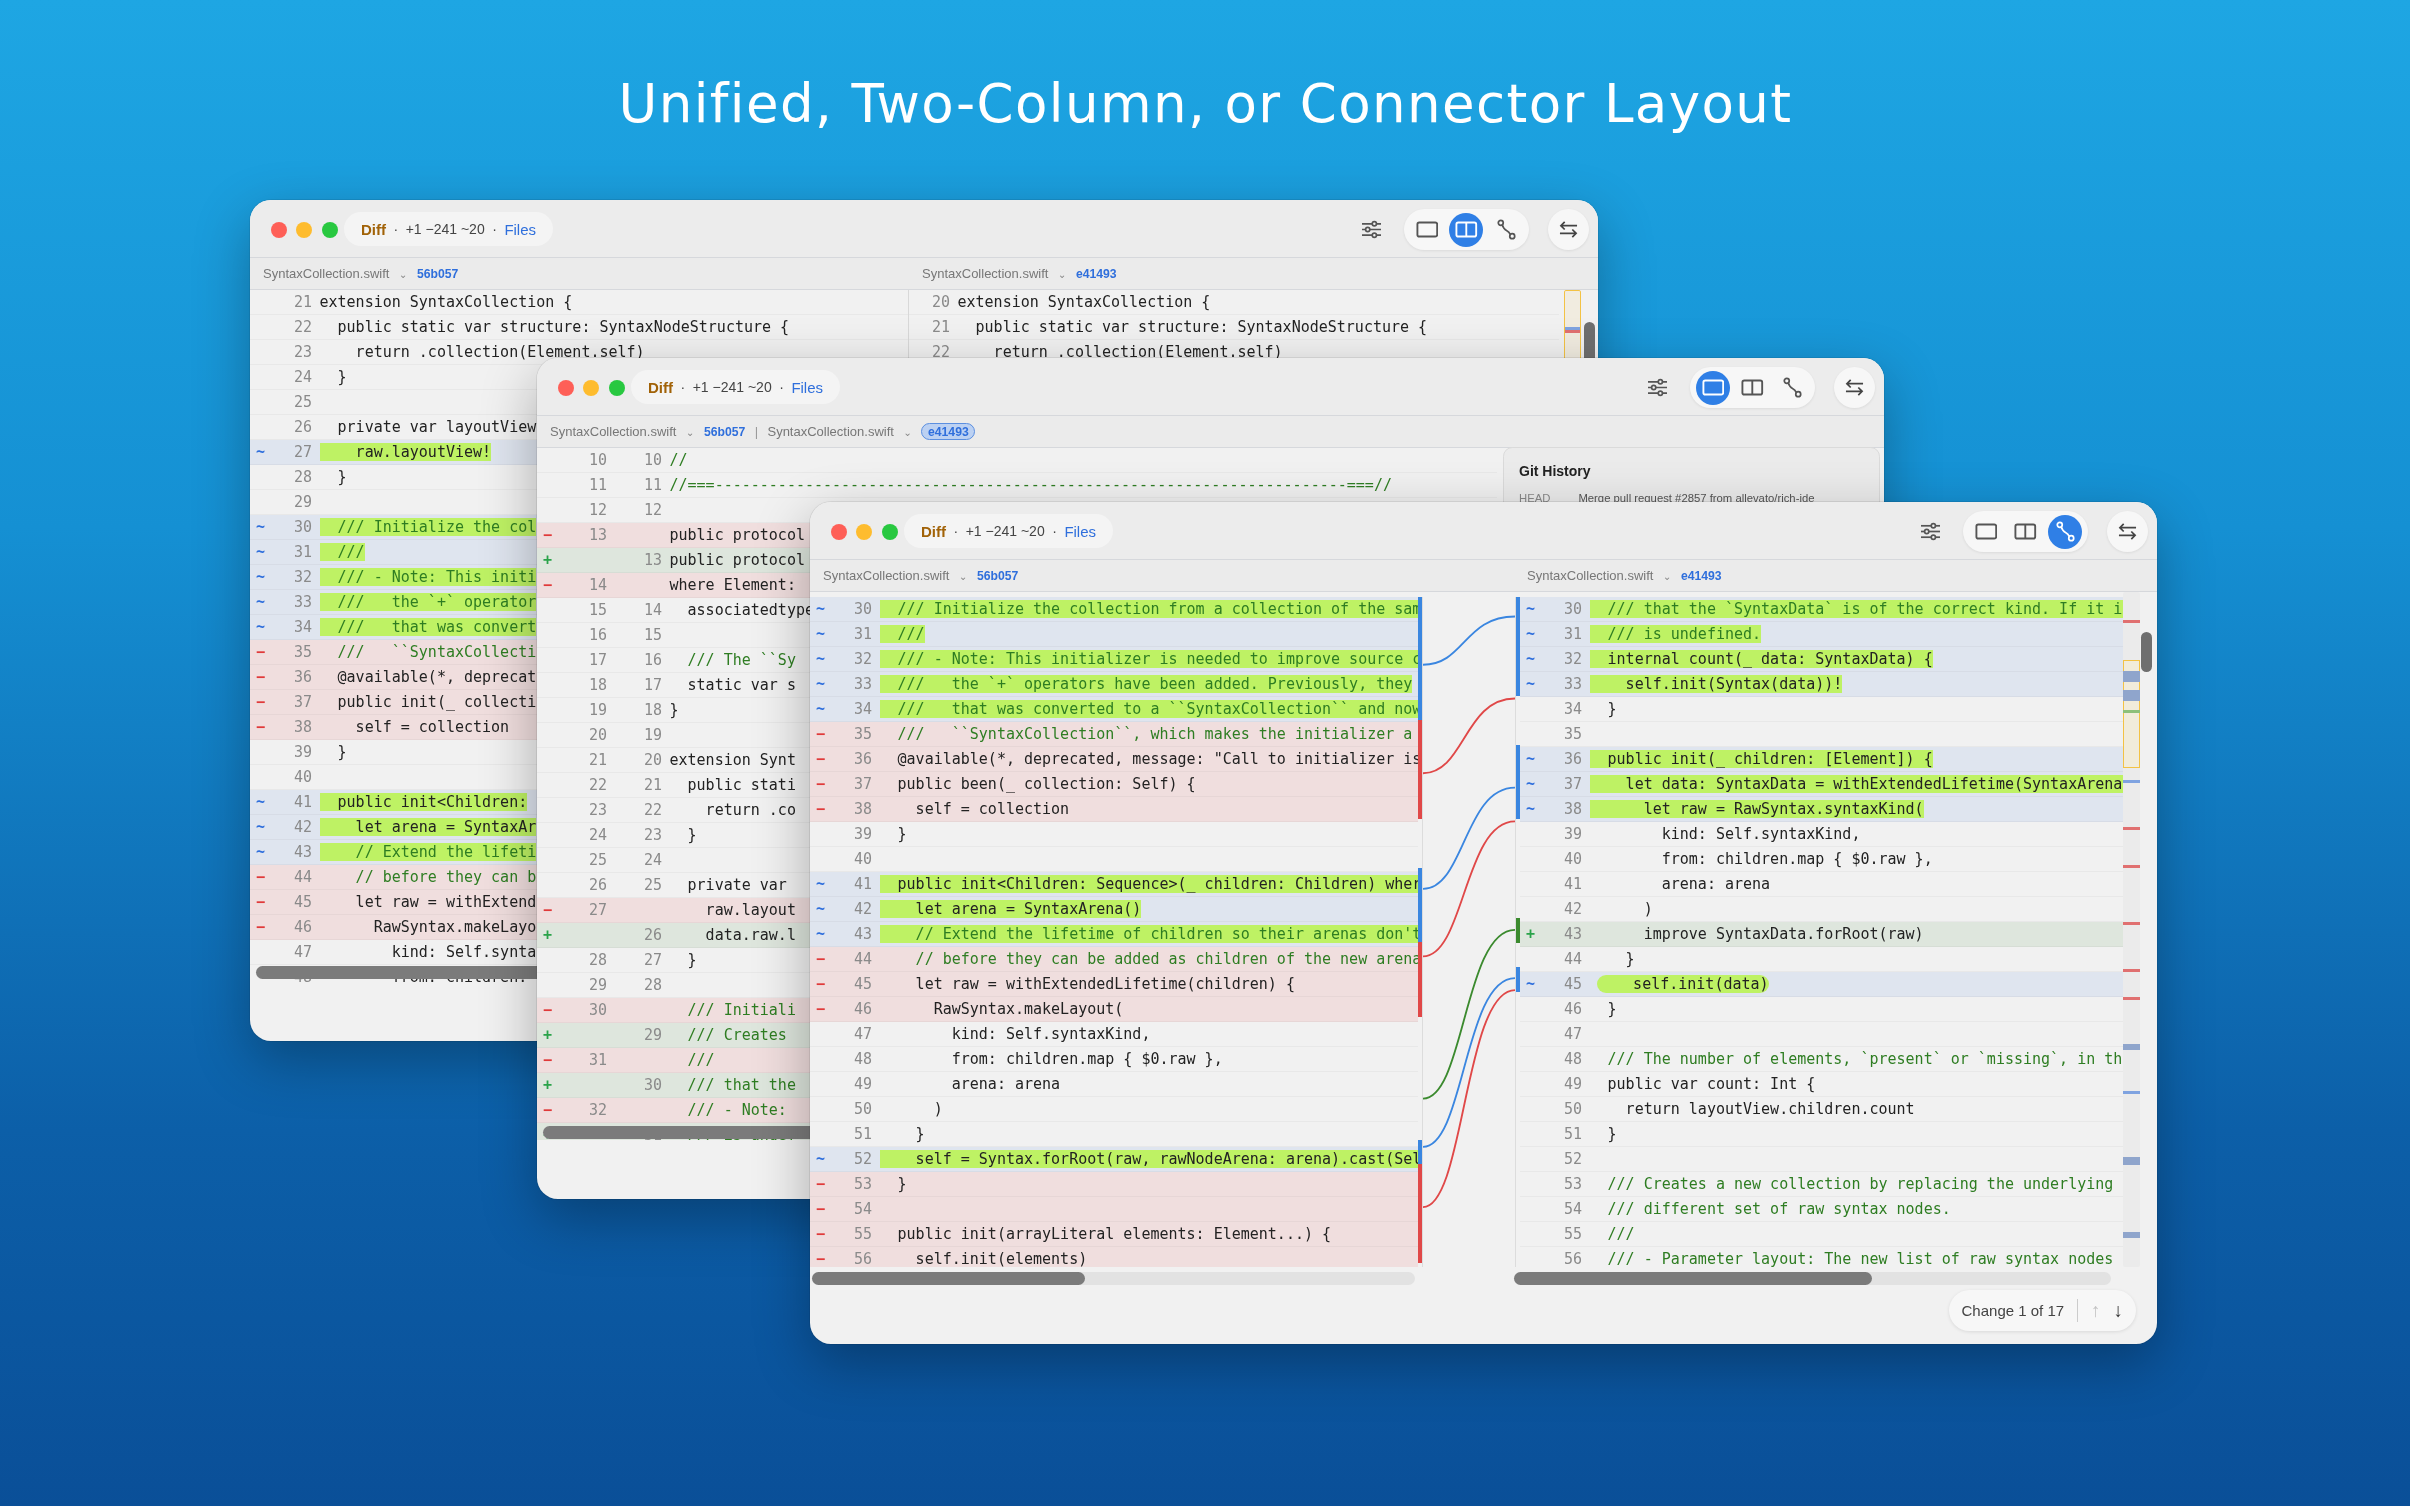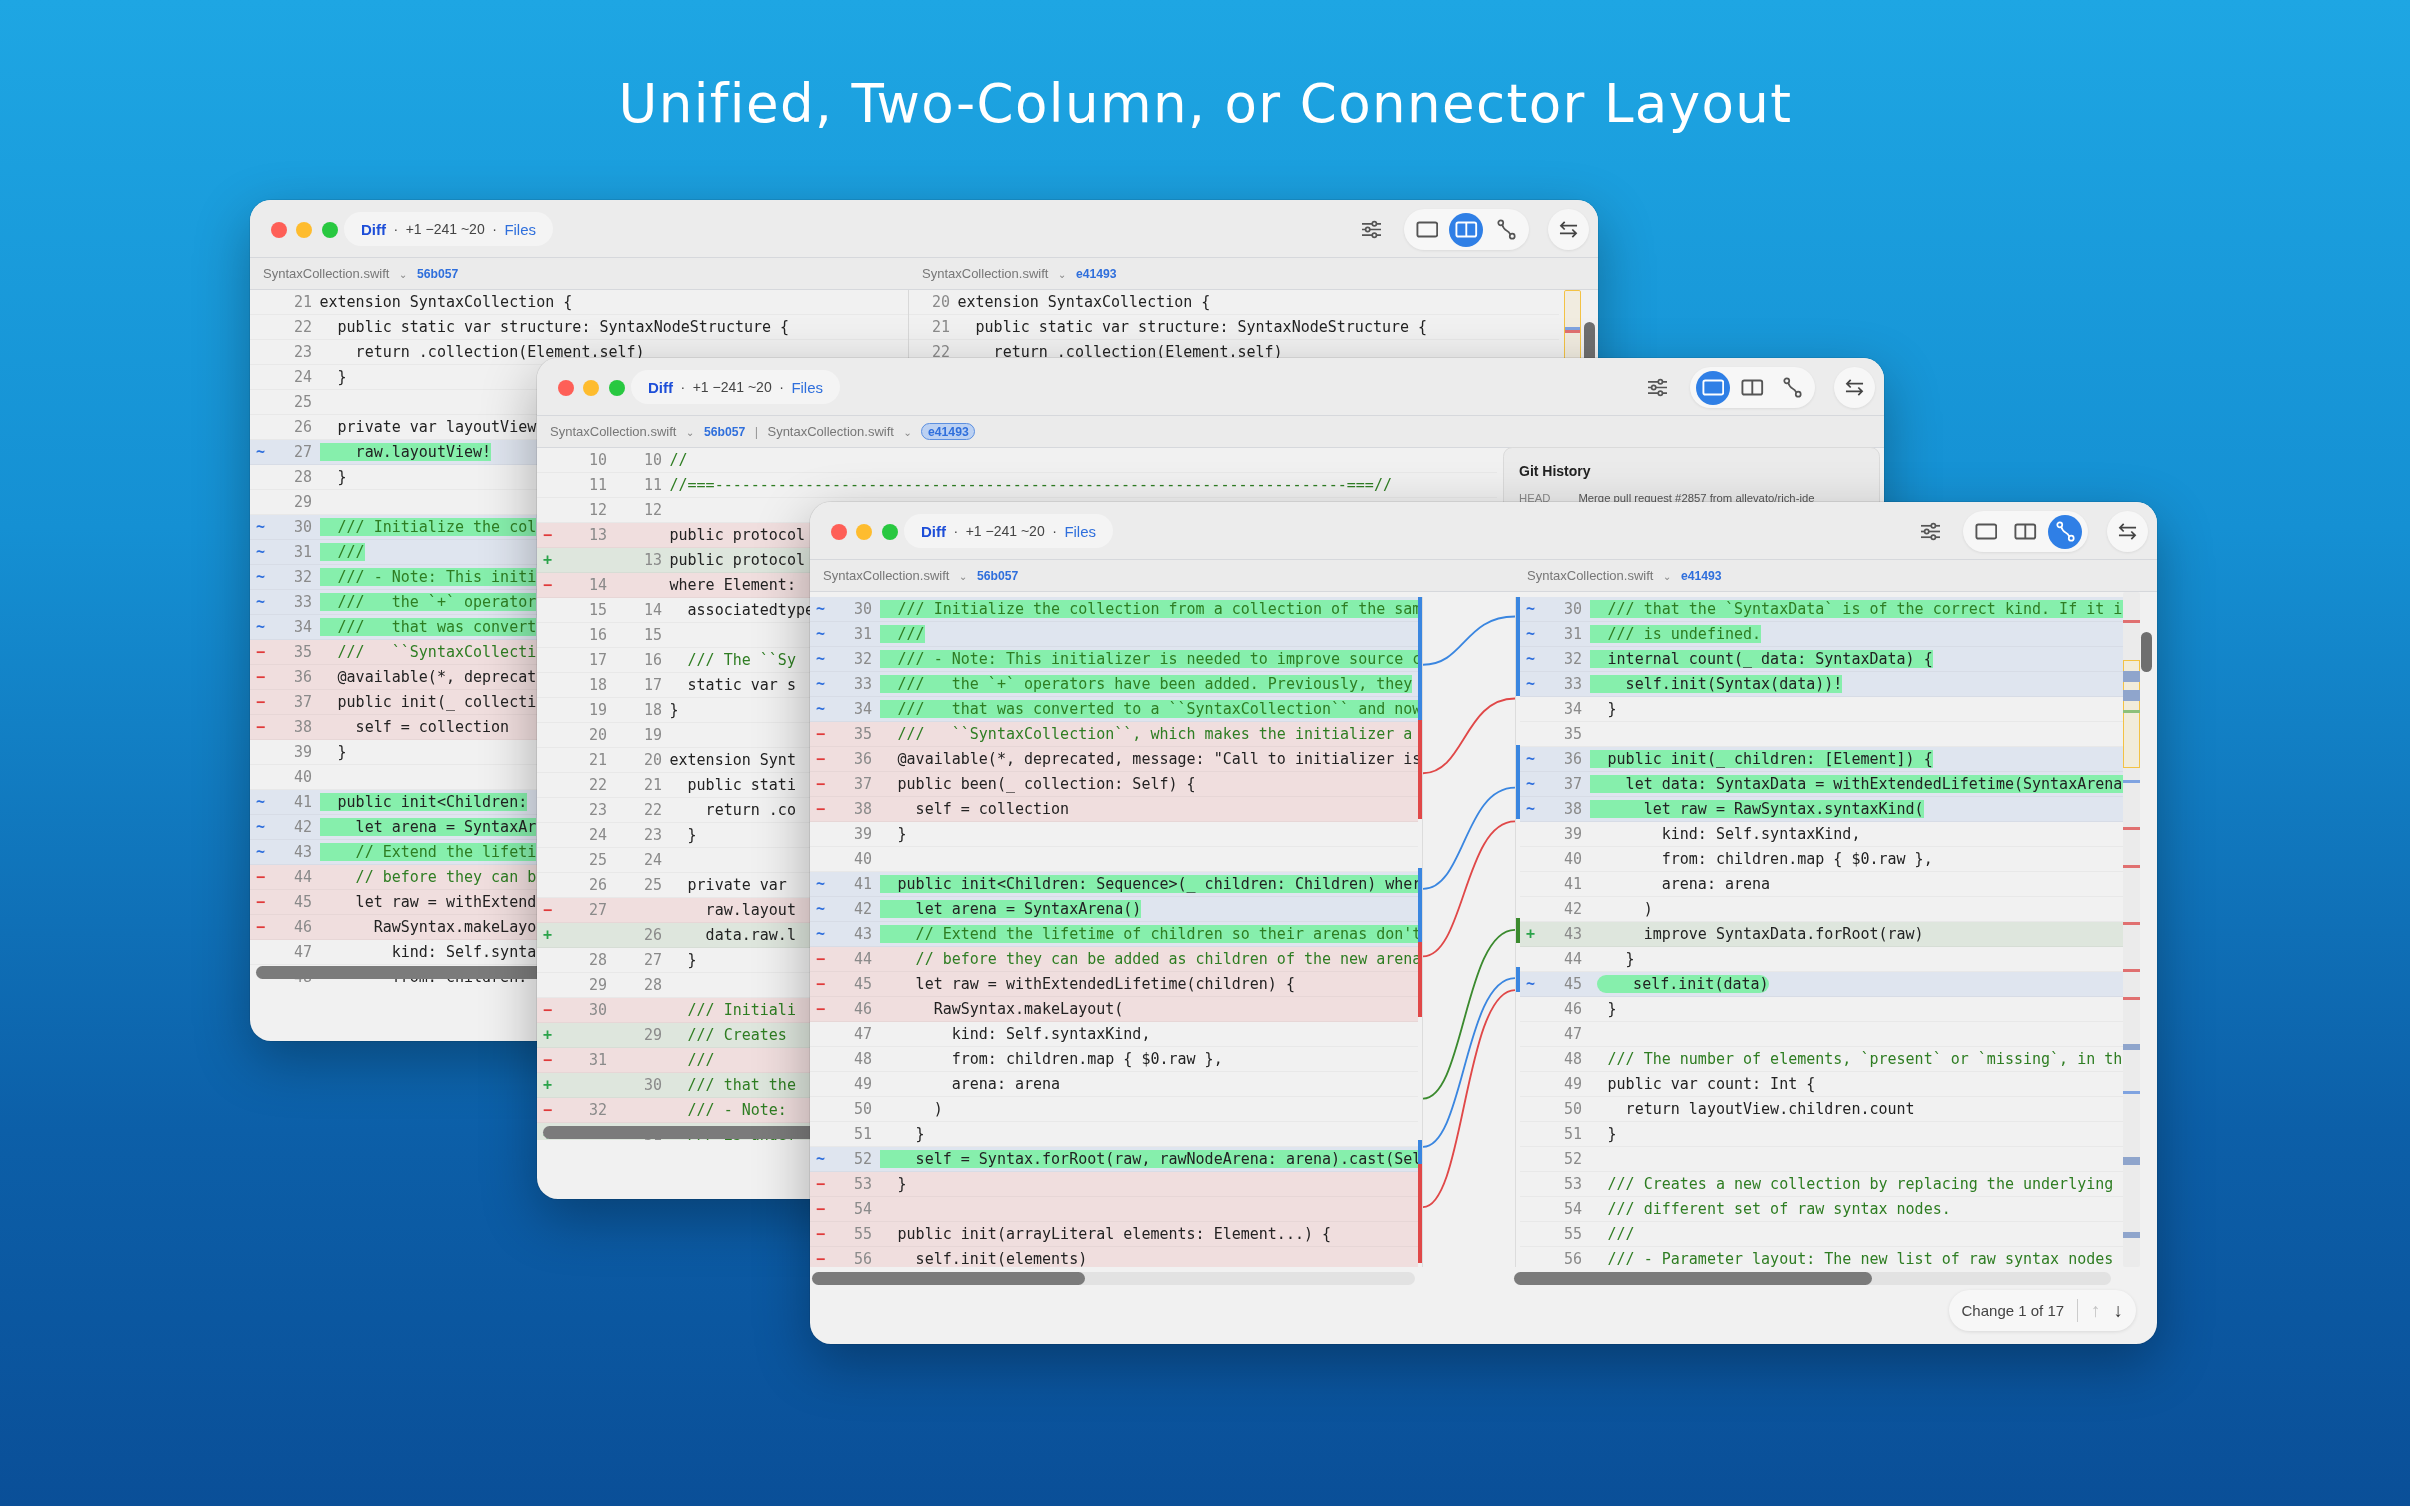--- a/index.html
+++ b/index.html
@@ -15,21 +15,21 @@
   }
   .window {
     position: absolute; background: #f1f1f1; border-radius: 21px; overflow: hidden;
     box-shadow: 0 19px 56px rgba(0,0,0,0.30), 0 0 0 0.9px rgba(0,0,0,0.08);
   }
   .titlebar { position: absolute; left: 0; right: 0; top: 0; height: 58px; background: #ececec; border-bottom: 1.9px solid #d6d8dc; }
   .lights { position: absolute; left: 21px; top: 21.7px; display: flex; gap: 9.4px; }
   .light { width: 16px; height: 16px; border-radius: 50%; }
   .light.red { background: #fe5f57; } .light.yellow { background: #febc2e; } .light.green { background: #28c840; }
   .title-pill { position: absolute; left: 94px; top: 12.2px; height: 34px; padding: 0 17px; border-radius: 17px; background: #f4f4f4; display: flex; align-items: center; gap: 7.5px; font-size: 14px; color: #444; }
-  .title-pill .t-name { font-weight: bold; color: #1d4ed8; font-size: 15px; }
+  .title-pill .t-name { font-weight: bold; color: #a16207; font-size: 15px; }
   .title-pill .t-files { color: #2f6fdc; font-size: 15px; }
   .tools { position: absolute; top: 9.4px; right: 9.4px; display: flex; align-items: center; gap: 19px; }
   .tool-icon { width: 28px; height: 28px; display: flex; align-items: center; justify-content: center; color: #555; }
   .seg { height: 41px; border-radius: 21px; background: #f7f7f7; display: flex; align-items: center; gap: 5.6px; padding: 0 5.6px; box-shadow: 0 0.9px 2.8px rgba(0,0,0,0.08); }
   .seg-btn { width: 34px; height: 34px; border-radius: 17px; display: flex; align-items: center; justify-content: center; color: #555; }
   .seg-btn.active { background: #2f7fe6; color: #fff; }
   .round-btn { width: 41px; height: 41px; border-radius: 21px; background: #f7f7f7; display: flex; align-items: center; justify-content: center; color: #444; box-shadow: 0 0.9px 2.8px rgba(0,0,0,0.08); }
   .filebar { position: absolute; left: 0; right: 0; top: 58px; height: 32px; background: #ebebeb; border-bottom: 1.9px solid #d6d8dc; font-size: 13px; color: #777; display: flex; align-items: center; }
   .fileinfo { display: flex; align-items: center; gap: 9.4px; padding-left: 13px; }
   .fname { color: #777; }
@@ -38,21 +38,21 @@
   .hash.pill { background: #bcd1f2; border: 1.4px solid #5b8fe0; border-radius: 9.4px; padding: 0.9px 5.6px; }
   .sep { color: #999; }
   .code { position: absolute; font-family: "DejaVu Sans Mono", monospace; font-size: 15px; color: #222; overflow: hidden; }
   .line { height: 25px; line-height: 25px; white-space: pre; position: relative; border-bottom: 0.9px solid rgba(0,0,0,0.035); }
   .line.del { background: #f0dede; }
   .line.add { background: #dee6dd; }
   .line.mod { background: #dfe5ef; }
   .gut { display: inline-block; width: 21px; text-align: center; font-weight: bold; }
   .gut.del { color: #e03a3a; } .gut.add { color: #2aa34a; } .gut.mod { color: #2f6fdc; }
   .ln { display: inline-block; text-align: right; color: #8a8a8a; }
-  .hl { background: #86efac; } .c { color: #2e7d22; }
+  .hl { background: #bef264; } .c { color: #2e7d22; }
   .scroll-h { position: absolute; height: 13px; border-radius: 6.6px; background: #e2e2e2; }
   .scroll-h .thumb { position: absolute; left: 0; top: 0; height: 13px; border-radius: 6.6px; background: #7b7b7b; }
   .minimap { position: absolute; width: 17px; border: 1.9px solid #f3c244; border-radius: 1.9px; background: #f1ece0; }
   .vthumb { position: absolute; width: 11.3px; border-radius: 5.6px; background: #6f6f6f; }
   .change-pill { position: absolute; right: 21px; bottom: 13px; height: 41px; border-radius: 21px; background: #f7f7f7; box-shadow: 0 0.9px 3.8px rgba(0,0,0,0.1); display: flex; align-items: center; padding: 0 13px; gap: 13px; font-size: 15px; color: #444; }
   .change-pill .divider { width: 0.9px; height: 22.6px; background: #ccc; }
   .arrow-up { color: #c4c4c4; font-size: 19px; }
   .arrow-down { color: #333; font-size: 19px; }
   .git-panel { position: absolute; left: 966px; top: 89px; width: 377px; height: 113px; background: #ebebeb; border-radius: 9.4px; border: 0.9px solid #dadada; padding: 15px 15px; }
   .git-title { font-weight: bold; font-size: 14px; color: #222; }

